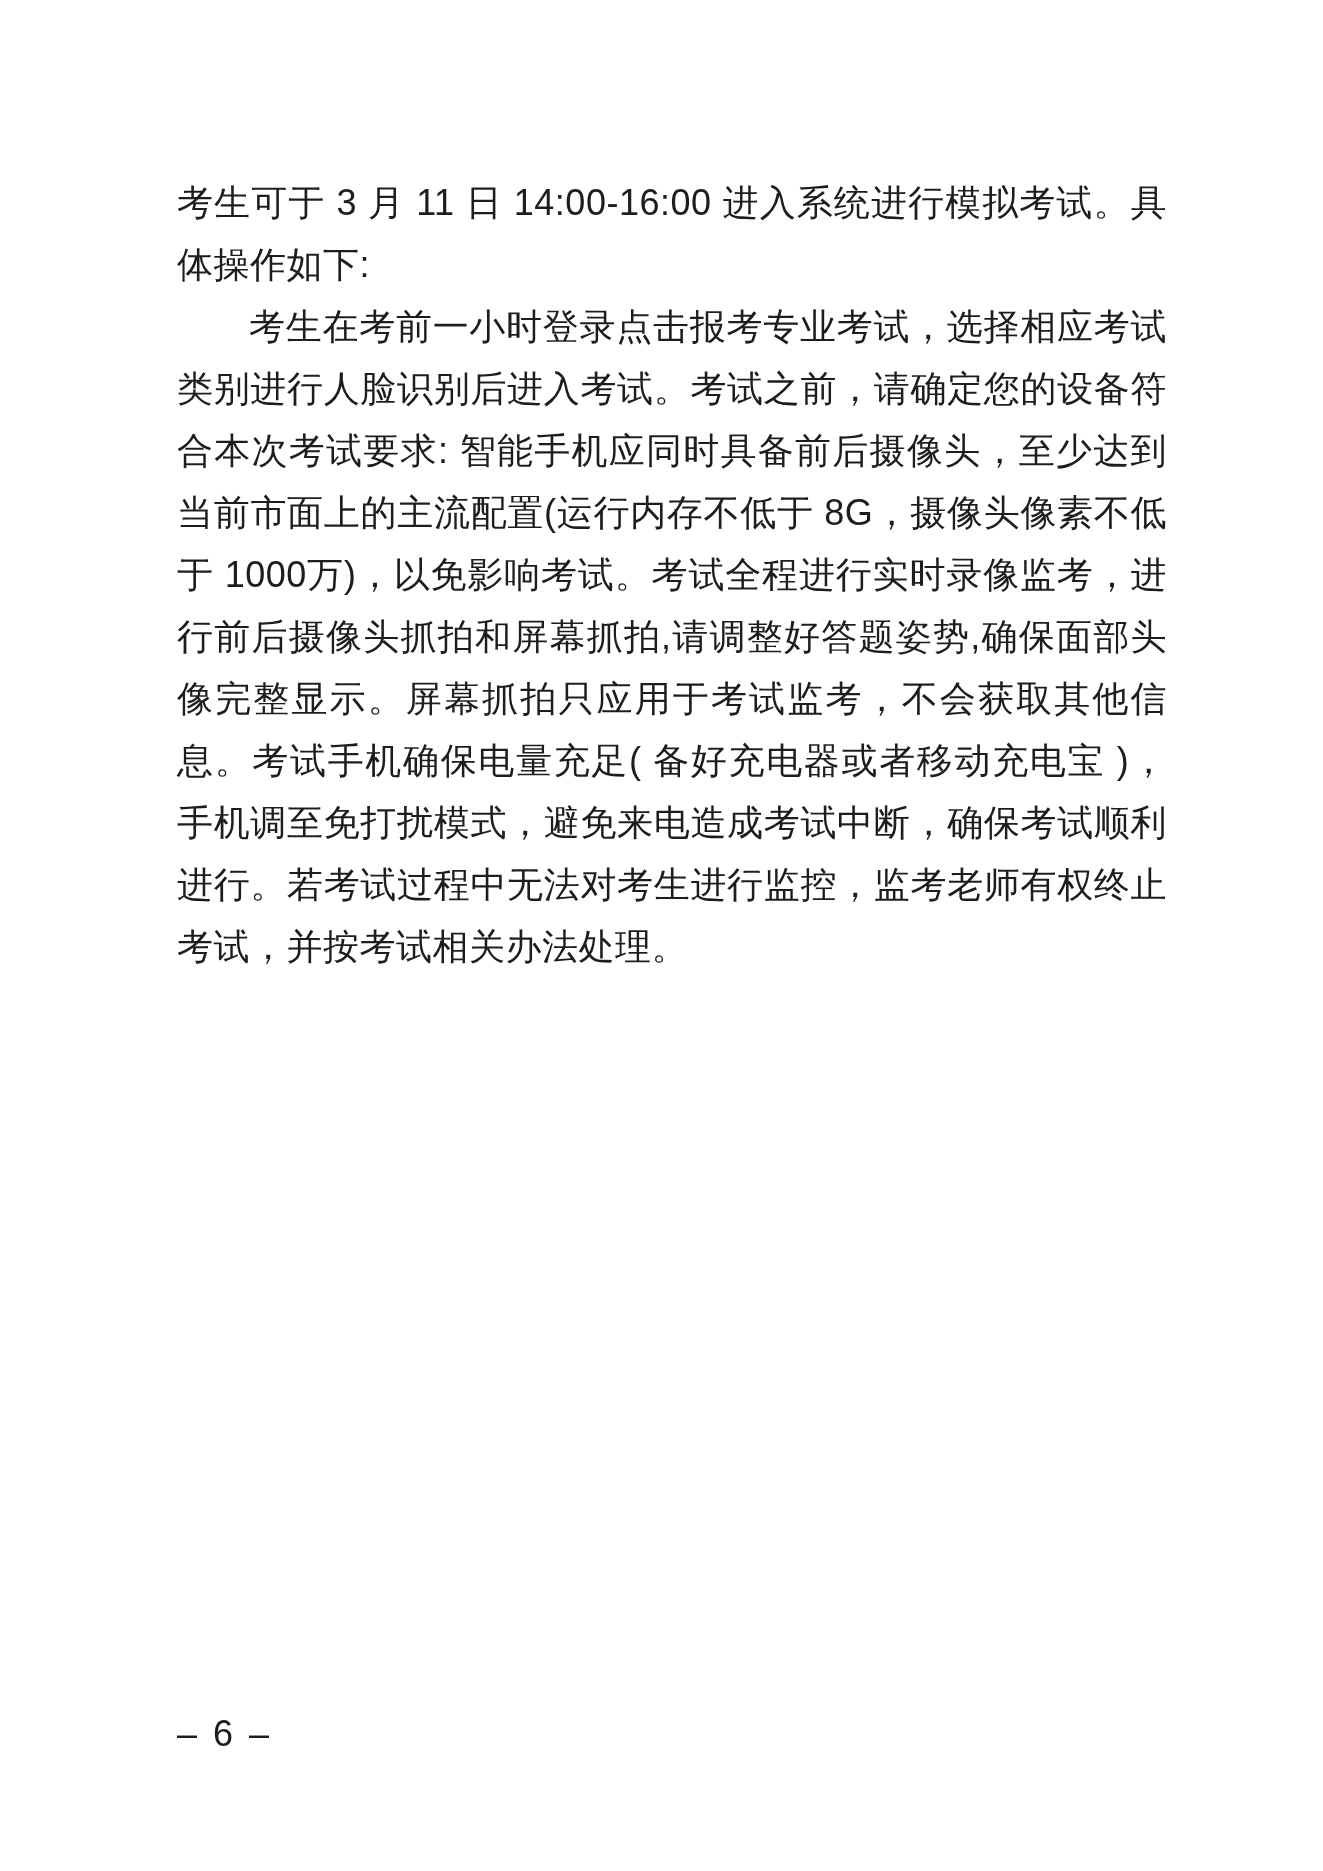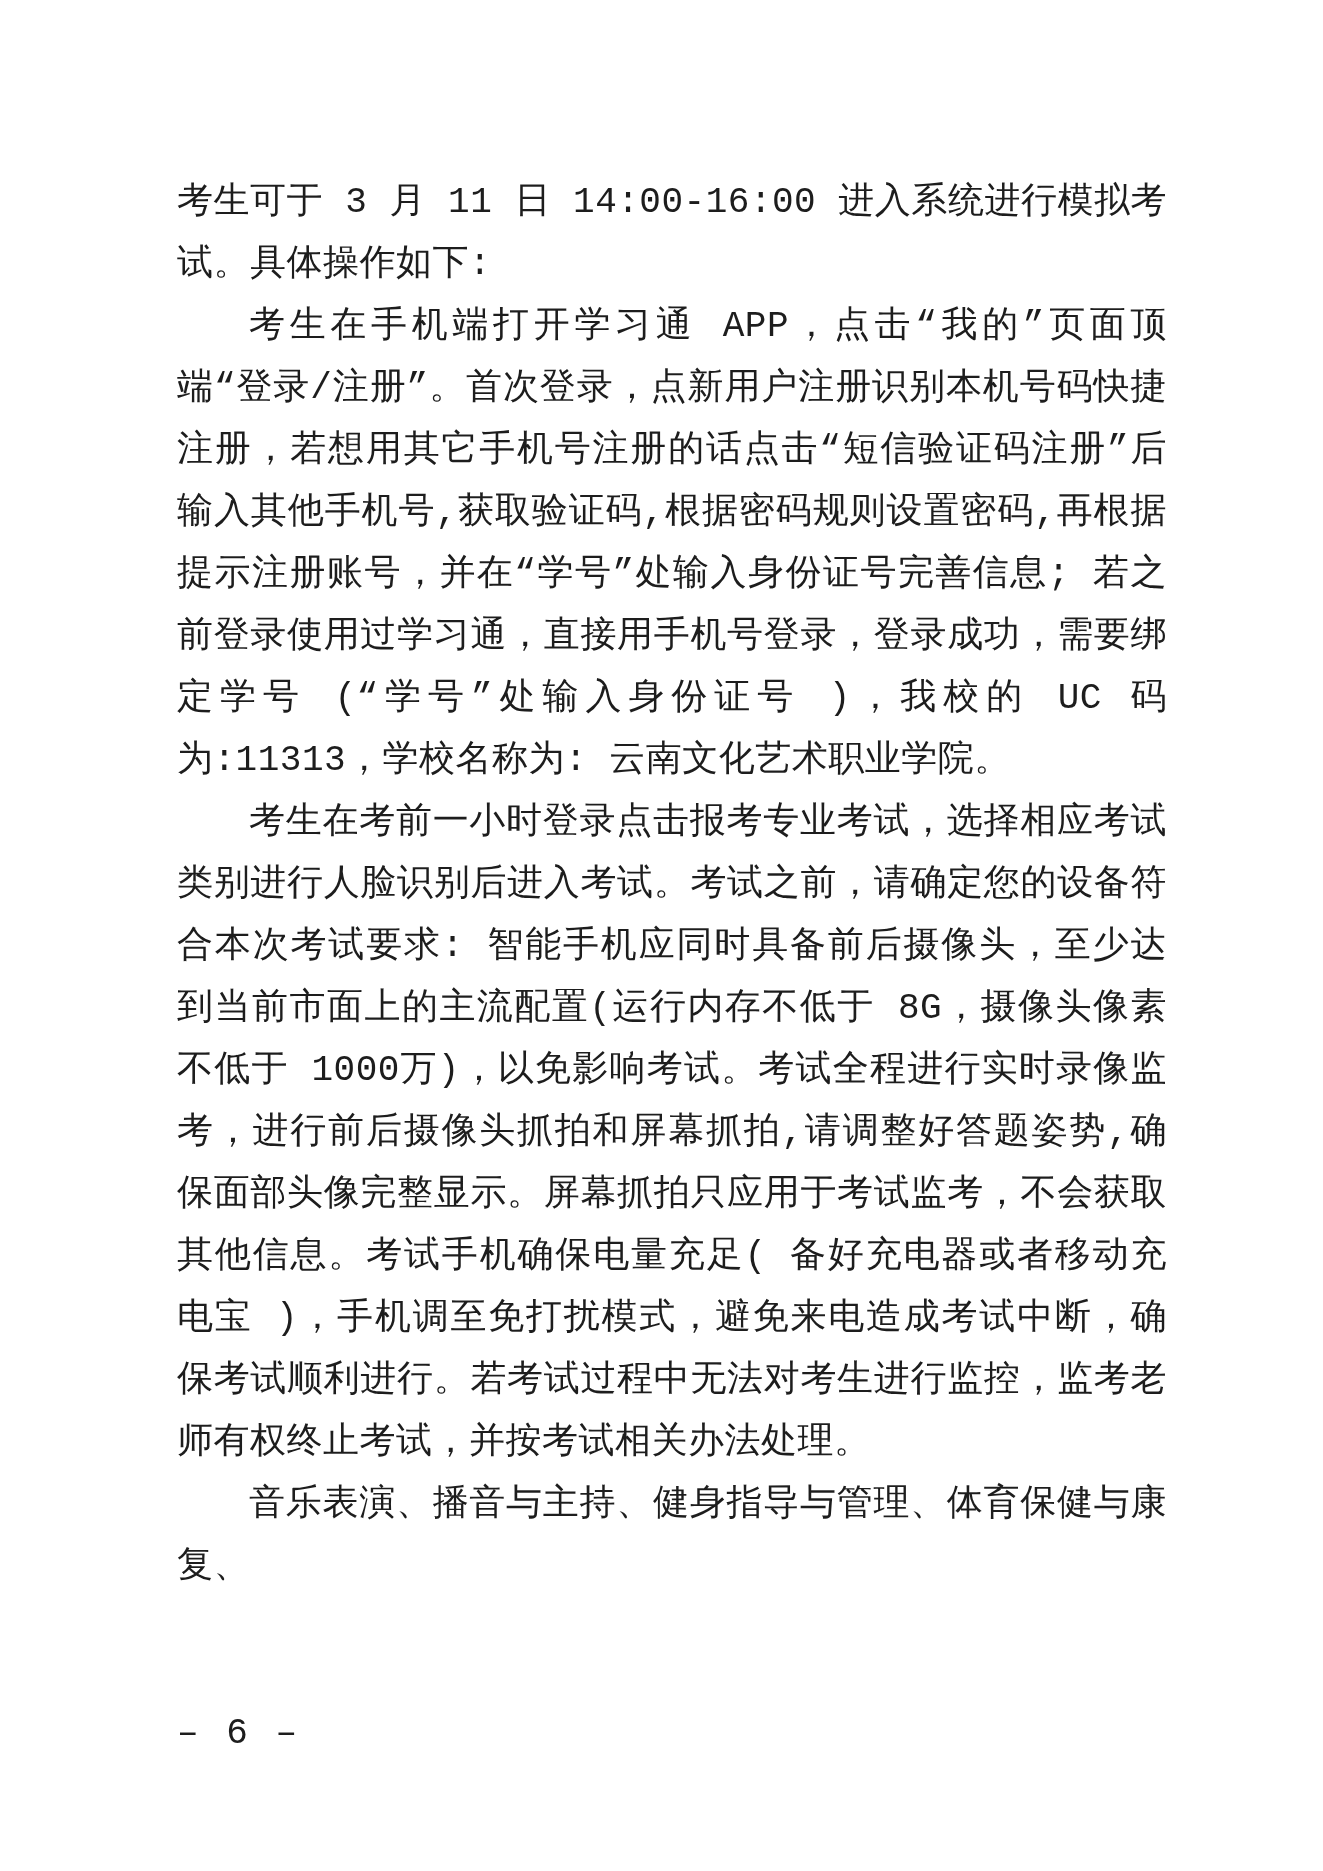--- a/index.html
+++ b/index.html
@@ -6,21 +6,21 @@
     margin: 0;
     padding: 0;
     background: #ffffff;
   }
   .page {
     position: relative;
     width: 1323px;
     height: 1871px;
     background: #ffffff;
     overflow: hidden;
-    font-family: Liberation Mono, monospace;
+    font-family: Liberation Sans, sans-serif;
     color: #1d1d1d;
   }
   .text-block {
     position: absolute;
     left: 177px;
     top: 172px;
     width: 990px;
     font-size: 36px;
     line-height: 62px;
     text-align: justify;
@@ -42,18 +42,16 @@
     letter-spacing: 3px;
     color: #1d1d1d;
   }
 </style>
 </head>
 <body>
 
 <div class="page">
   <div class="text-block">
       <p>考生可于 3 月 11 日 14:00-16:00 进入系统进行模拟考试。具体操作如下:</p>
-      <p class="indent">考生在手机端打开学习通 APP，点击“我的”页面顶端“登录/注册”。首次登录，点新用户注册识别本机号码快捷注册，若想用其它手机号注册的话点击“短信验证码注册”后输入其他手机号,获取验证码,根据密码规则设置密码,再根据提示注册账号，并在“学号”处输入身份证号完善信息; 若之前登录使用过学习通，直接用手机号登录，登录成功，需要绑定学号 (“学号”处输入身份证号 )，我校的 UC 码为:11313，学校名称为: 云南文化艺术职业学院。</p>
       <p class="indent">考生在考前一小时登录点击报考专业考试，选择相应考试类别进行人脸识别后进入考试。考试之前，请确定您的设备符合本次考试要求: 智能手机应同时具备前后摄像头，至少达到当前市面上的主流配置(运行内存不低于 8G，摄像头像素不低于 1000万)，以免影响考试。考试全程进行实时录像监考，进行前后摄像头抓拍和屏幕抓拍,请调整好答题姿势,确保面部头像完整显示。屏幕抓拍只应用于考试监考，不会获取其他信息。考试手机确保电量充足( 备好充电器或者移动充电宝 )，手机调至免打扰模式，避免来电造成考试中断，确保考试顺利进行。若考试过程中无法对考生进行监控，监考老师有权终止考试，并按考试相关办法处理。</p>
-      <p class="indent">音乐表演、播音与主持、健身指导与管理、体育保健与康复、</p>
     </div>
   <div class="page-footer">– 6 –</div>
 </div>
 
 </body></html>

